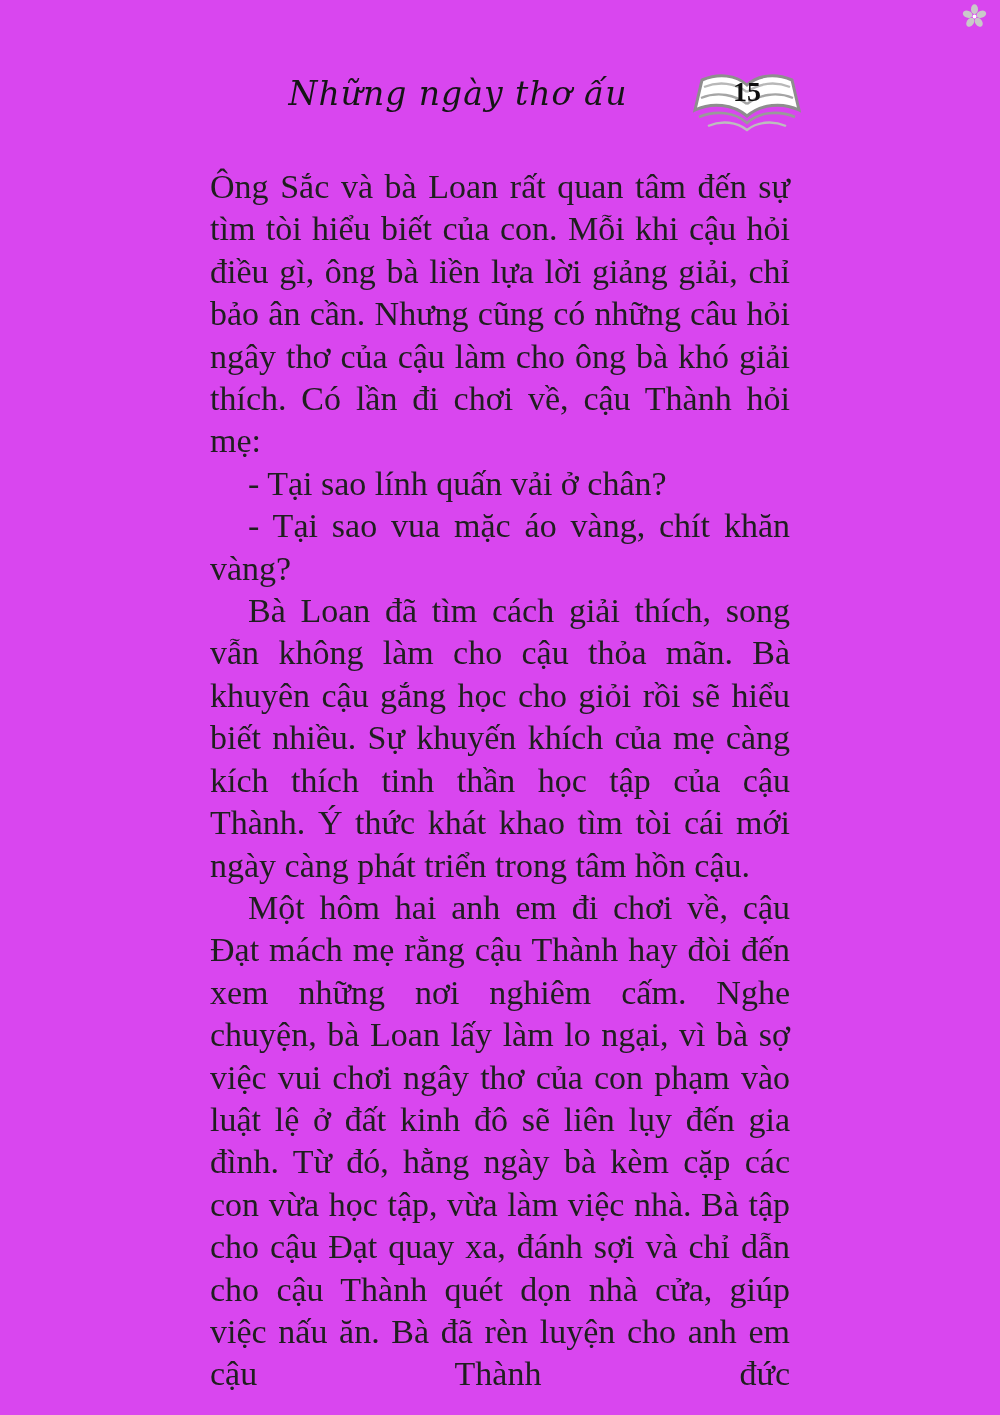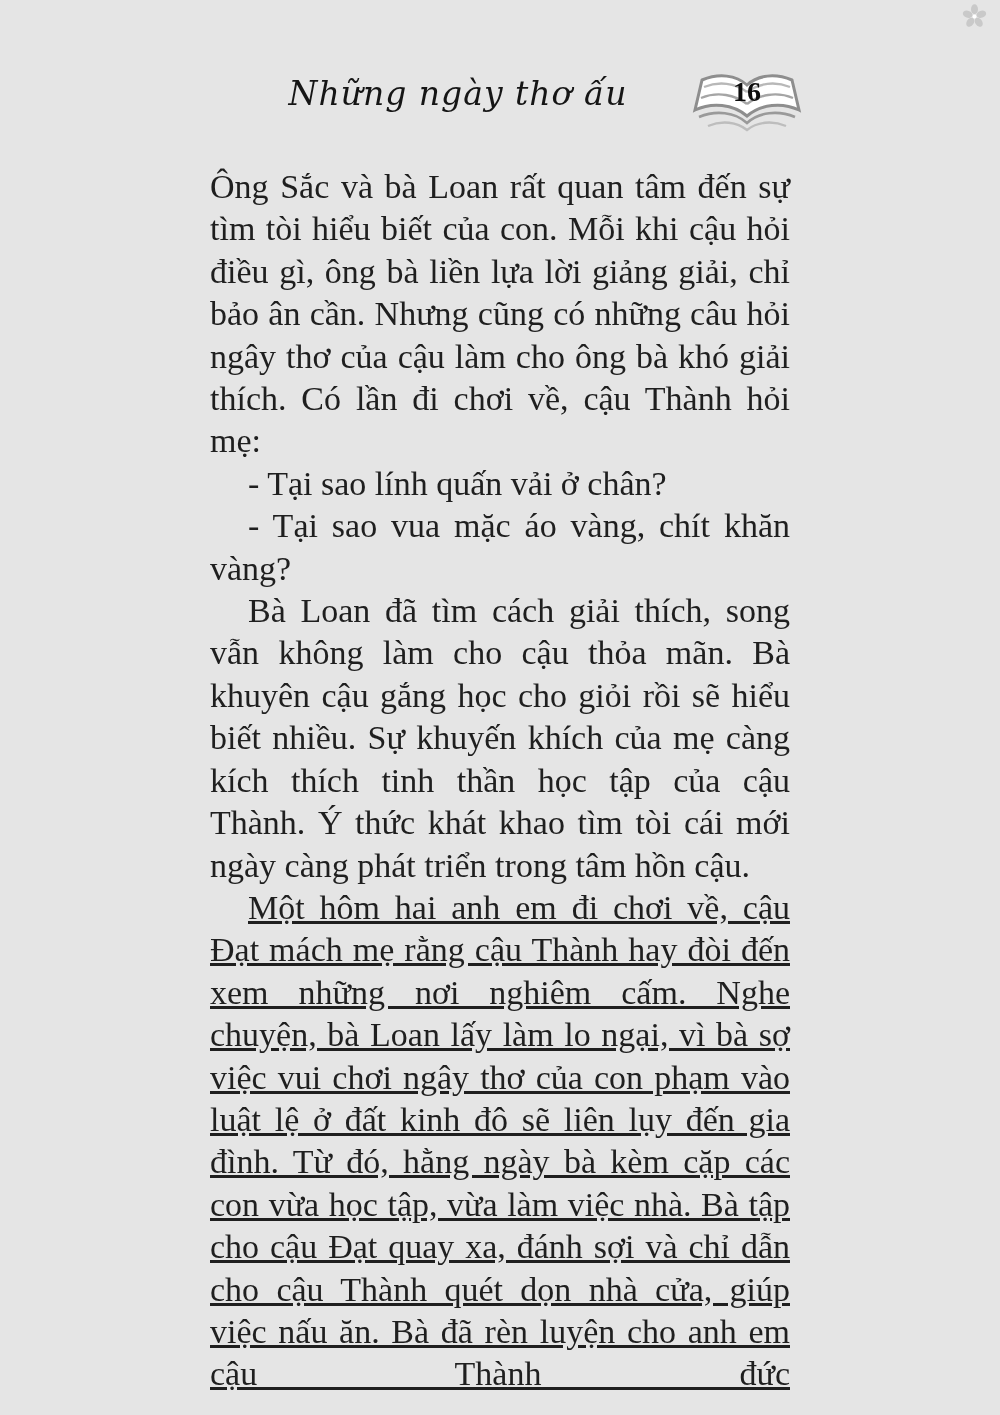--- a/index.html
+++ b/index.html
@@ -4,21 +4,21 @@
 <style>
   html, body {
     margin: 0;
     padding: 0;
     background: #ffffff;
   }
   .page {
     position: relative;
     width: 1000px;
     height: 1415px;
-    background: #e5e5e5;
+    background: #d946ef;
     overflow: hidden;
     font-family: "Liberation Serif", serif;
   }
   
   .corner-ornament {
     position: absolute;
     left: 961px;
     top: 3px;
     width: 27px;
     height: 27px;
@@ -75,21 +75,20 @@
   }
   .body-text p {
     margin: 0;
     padding: 0;
   }
   .body-text p.indent {
     text-indent: 38px;
   }
   .body-text p.justify-last {
     text-align-last: justify;
-    text-decoration: underline;
   }
 </style>
 </head>
 <body>
 
 <div class="page">
 
   <svg class="corner-ornament" viewBox="0 0 24 24">
     <g fill="#c9c9c9">
       <ellipse cx="12" cy="5.6" rx="3.1" ry="4.4"></ellipse>
@@ -109,21 +108,21 @@
       <path d="M56 17 C45 7 28 5 11 12 L4 42 C21 34 42 36 56 48 C70 36 91 34 108 42 L101 12 C84 5 67 7 56 17 Z" fill="#ffffff" stroke="#8e8e8e" stroke-width="3"></path>
 
       <path d="M13 19 C28 13 44 15 56 24" fill="none" stroke="#b8b8b8" stroke-width="2.4"></path>
       <path d="M99 19 C84 13 68 15 56 24" fill="none" stroke="#b8b8b8" stroke-width="2.4"></path>
       <path d="M10 30 C27 23 44 27 56 36" fill="none" stroke="#a5a5a5" stroke-width="2.4"></path>
       <path d="M102 30 C85 23 68 27 56 36" fill="none" stroke="#a5a5a5" stroke-width="2.4"></path>
 
       <path d="M8 49 C25 42 44 44 56 55 C68 44 87 42 104 49" fill="none" stroke="#9a9a9a" stroke-width="2.6"></path>
       <path d="M17 58 C31 52 46 54 56 62 C66 54 81 52 95 58" fill="none" stroke="#bdbdbd" stroke-width="2.4"></path>
     </svg>
-    <span class="page-number">16</span>
+    <span class="page-number">15</span>
   </div>
 
   <main class="body-text">
     <p>Ông Sắc và bà Loan rất quan tâm đến sự tìm tòi hiểu biết của con. Mỗi khi cậu hỏi điều gì, ông bà liền lựa lời giảng giải, chỉ bảo ân cần. Nhưng cũng có những câu hỏi ngây thơ của cậu làm cho ông bà khó giải thích. Có lần đi chơi về, cậu Thành hỏi mẹ:</p>
     <p class="indent">- Tại sao lính quấn vải ở chân?</p>
     <p class="indent">- Tại sao vua mặc áo vàng, chít khăn vàng?</p>
     <p class="indent">Bà Loan đã tìm cách giải thích, song vẫn không làm cho cậu thỏa mãn. Bà khuyên cậu gắng học cho giỏi rồi sẽ hiểu biết nhiều. Sự khuyến khích của mẹ càng kích thích tinh thần học tập của cậu Thành. Ý thức khát khao tìm tòi cái mới ngày càng phát triển trong tâm hồn cậu.</p>
     <p class="indent justify-last">Một hôm hai anh em đi chơi về, cậu Đạt mách mẹ rằng cậu Thành hay đòi đến xem những nơi nghiêm cấm. Nghe chuyện, bà Loan lấy làm lo ngại, vì bà sợ việc vui chơi ngây thơ của con phạm vào luật lệ ở đất kinh đô sẽ liên lụy đến gia đình. Từ đó, hằng ngày bà kèm cặp các con vừa học tập, vừa làm việc nhà. Bà tập cho cậu Đạt quay xa, đánh sợi và chỉ dẫn cho cậu Thành quét dọn nhà cửa, giúp việc nấu ăn. Bà đã rèn luyện cho anh em cậu Thành đức</p>
   </main>
 

